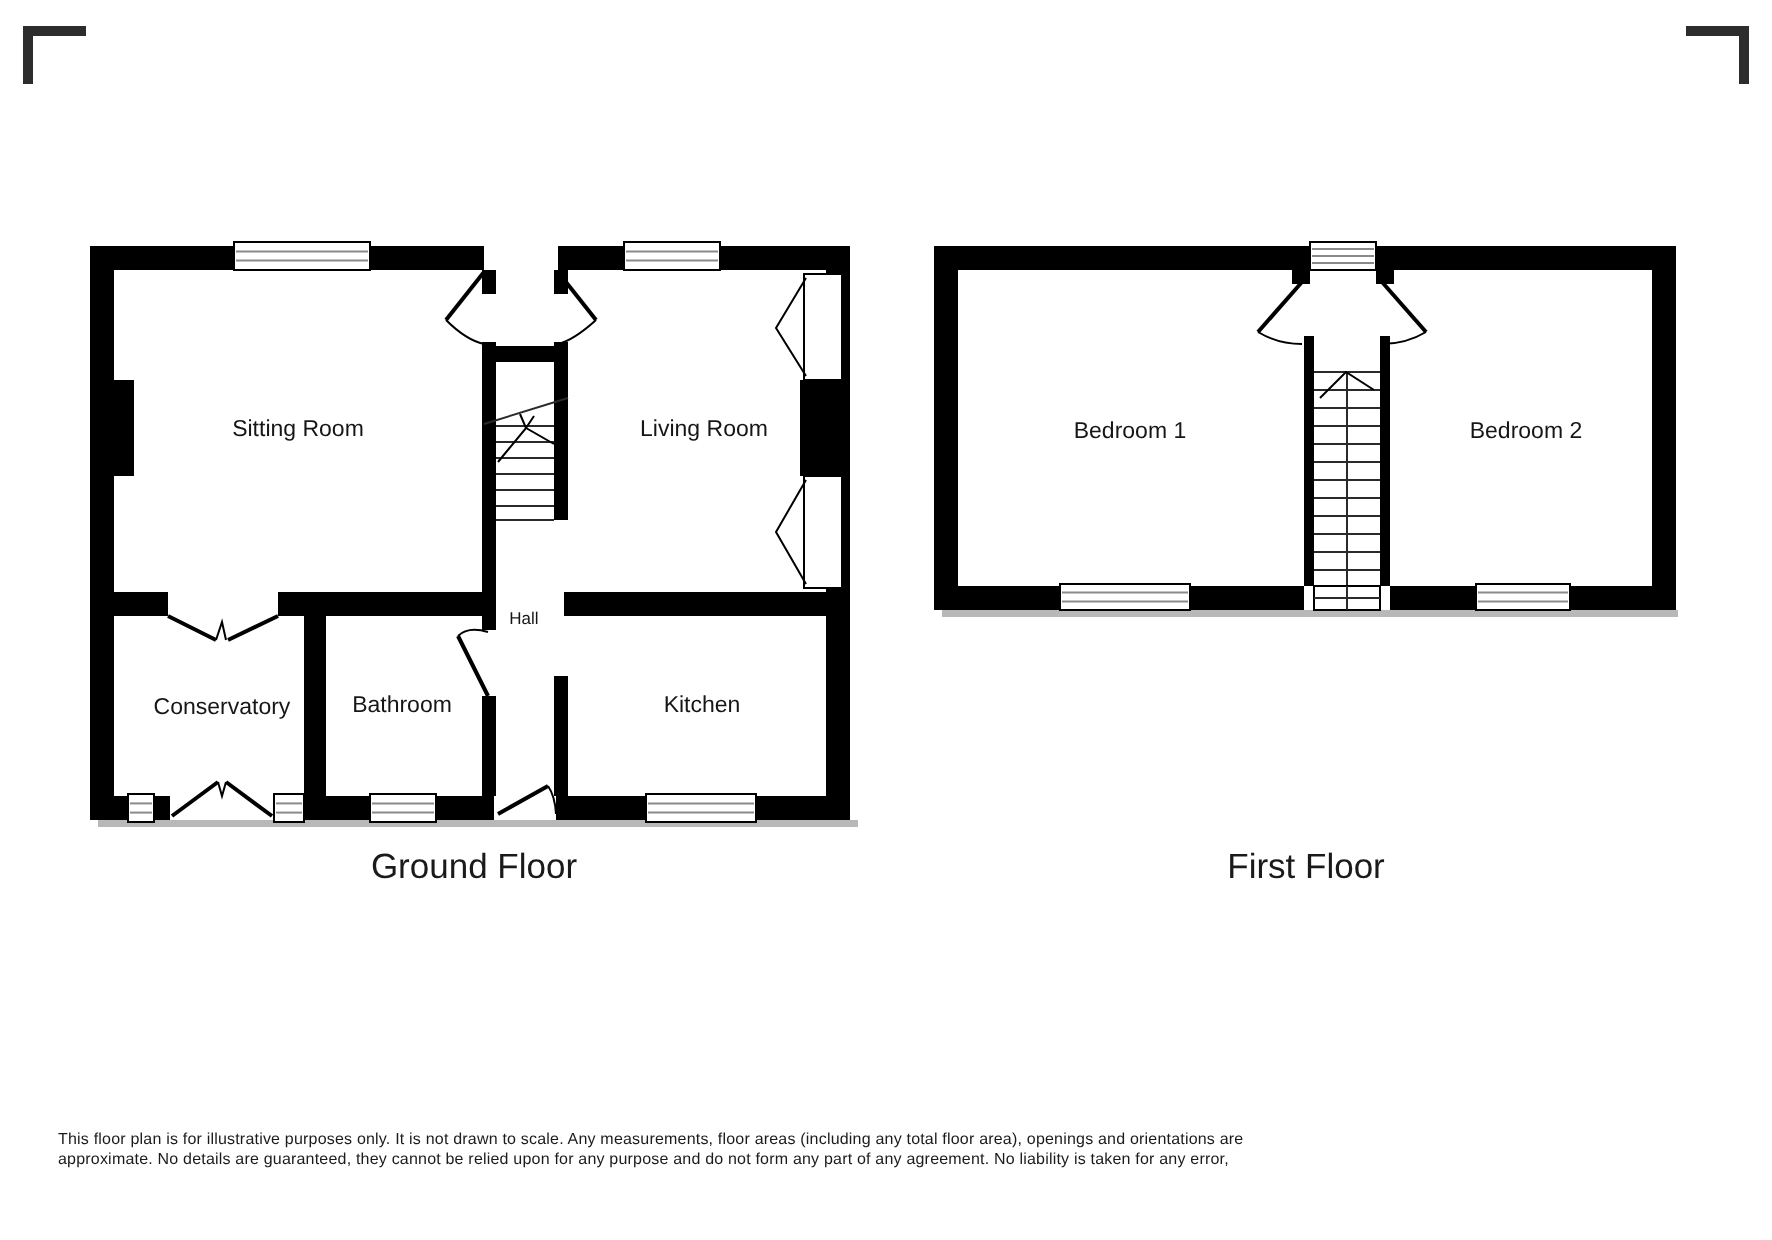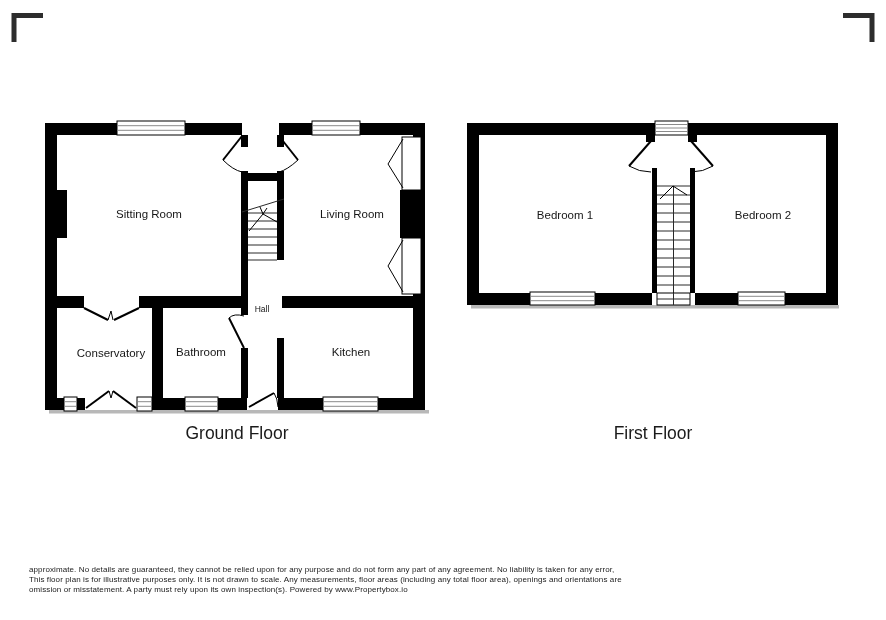--- a/index.html
+++ b/index.html
@@ -232,16 +232,15 @@
     </g>
 
     <text class="room-label" x="565" y="219" text-anchor="middle">Bedroom 1</text>
     <text class="room-label" x="763" y="219" text-anchor="middle">Bedroom 2</text>
 
     <text class="floor-title" x="653" y="439" text-anchor="middle">First Floor</text>
   </g>
 </svg>
 
 <div id="disclaimer">
+  <div>This floor plan is for illustrative purposes only. It is not drawn to scale. Any measurements, floor areas (including any total floor area), openings and orientations are</div>
   <div>approximate. No details are guaranteed, they cannot be relied upon for any purpose and do not form any part of any agreement. No liability is taken for any error,</div>
-  <div>This floor plan is for illustrative purposes only. It is not drawn to scale. Any measurements, floor areas (including any total floor area), openings and orientations are</div>
-  <div>omission or misstatement. A party must rely upon its own inspection(s). Powered by www.Propertybox.io</div>
 </div>
 
 </body></html>

